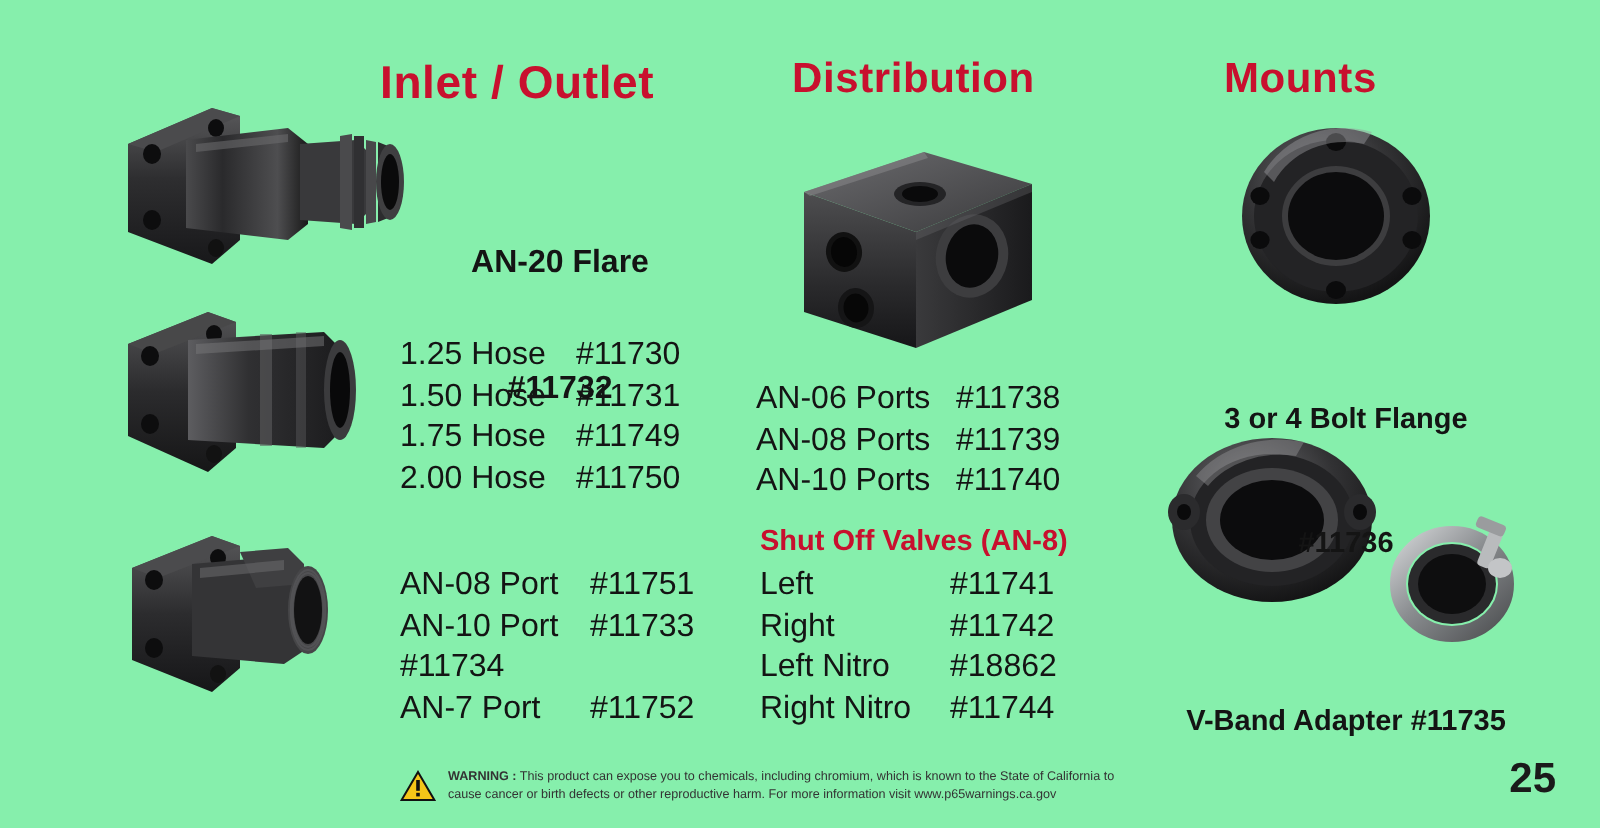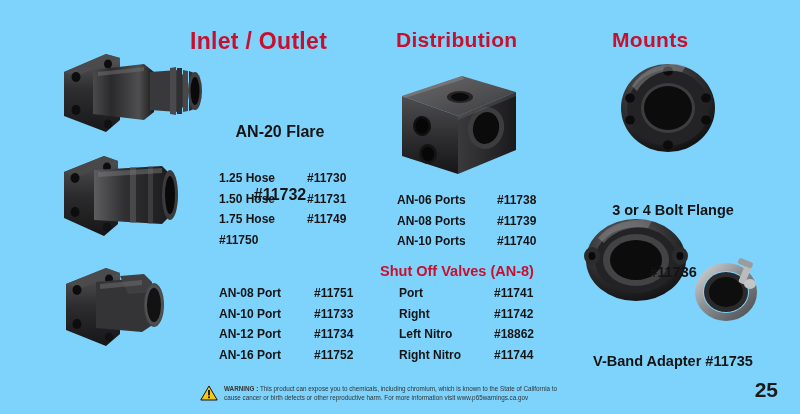--- a/index.html
+++ b/index.html
@@ -12,21 +12,21 @@
     background: #ffffff;
     font-family: "Liberation Sans", sans-serif;
     overflow: hidden;
     position: relative;
   }
   .page {
     position: absolute;
     left: 0; top: 0;
     width: 800px;
     height: 414px;
-    background: #7dd3fc;
+    background: #86efac;
   }
   
   .heading {
     position: absolute;
     color: #c8102e;
     font-weight: bold;
     letter-spacing: .3px;
     white-space: nowrap;
   }
   #h-inlet  { left: 190px; top: 28px;  font-size: 23px; }
@@ -40,24 +40,23 @@
     color: #141414;
     font-weight: bold;
     line-height: 20px;
     white-space: pre;
   }
   .txtblock.center { text-align: center; }
 
   
   .rows {
     position: absolute;
-    font-size: 12px;
-    font-weight: bold;
+    font-size: 16px;
+    font-weight: normal;
     color: #141414;
-    margin-left: 19px;
   }
   .rows .row {
     display: flex;
     line-height: 20.5px;
   }
   .rows .lbl { display: inline-block; }
   .rows .num { display: inline-block; }
 
   
   .subhead {
@@ -330,39 +329,39 @@
     </div>
     <div class="row">
       <span class="lbl" style="width:88px;">1.50 Hose</span>
       <span class="num">#11731</span>
     </div>
     <div class="row">
       <span class="lbl" style="width:88px;">1.75 Hose</span>
       <span class="num">#11749</span>
     </div>
     <div class="row">
+      <span class="lbl" style="width:88px;">2.00 Hose</span>
       <span class="num">#11750</span>
     </div>
   </div>
 
   <div class="rows" style="left:200px; top:283px;">
     <div class="row">
       <span class="lbl" style="width:95px;">AN-08 Port</span>
       <span class="num">#11751</span>
     </div>
     <div class="row">
       <span class="lbl" style="width:95px;">AN-10 Port</span>
       <span class="num">#11733</span>
     </div>
     <div class="row">
-      <span class="lbl" style="width:95px;">AN-12 Port</span>
       <span class="num">#11734</span>
     </div>
     <div class="row">
-      <span class="lbl" style="width:95px;">AN-16 Port</span>
+      <span class="lbl" style="width:95px;">AN-7 Port</span>
       <span class="num">#11752</span>
     </div>
   </div>
 
   <div class="rows" style="left:378px; top:190px;">
     <div class="row">
       <span class="lbl" style="width:100px;">AN-06 Ports</span>
       <span class="num">#11738</span>
     </div>
     <div class="row">
@@ -372,21 +371,21 @@
     <div class="row">
       <span class="lbl" style="width:100px;">AN-10 Ports</span>
       <span class="num">#11740</span>
     </div>
   </div>
 
   <div class="subhead" style="left:380px; top:263px;text-align:center;">Shut Off Valves (AN-8)</div>
 
   <div class="rows" style="left:380px; top:283px;">
     <div class="row">
-      <span class="lbl" style="width:95px;">Port</span>
+      <span class="lbl" style="width:95px;">Left</span>
       <span class="num">#11741</span>
     </div>
     <div class="row">
       <span class="lbl" style="width:95px;">Right</span>
       <span class="num">#11742</span>
     </div>
     <div class="row">
       <span class="lbl" style="width:95px;">Left Nitro</span>
       <span class="num">#18862</span>
     </div>

